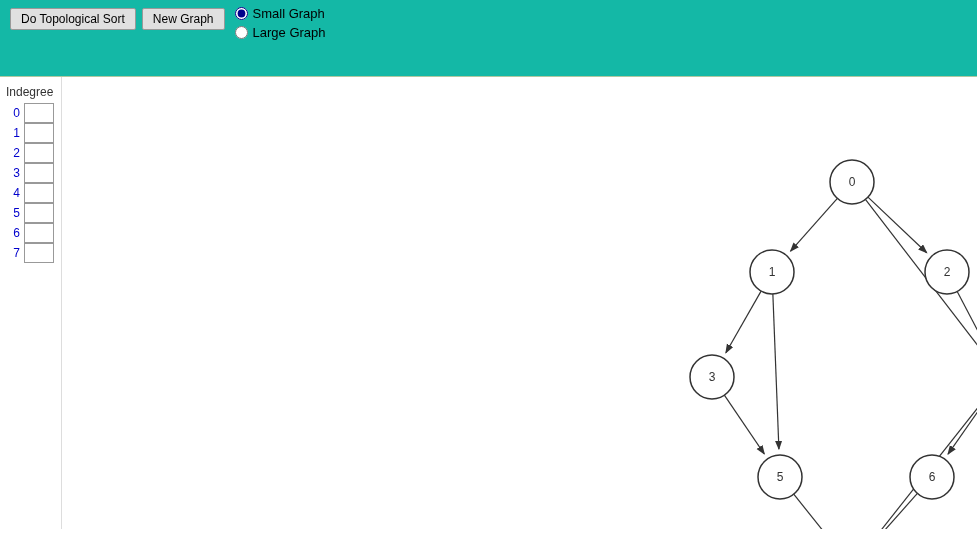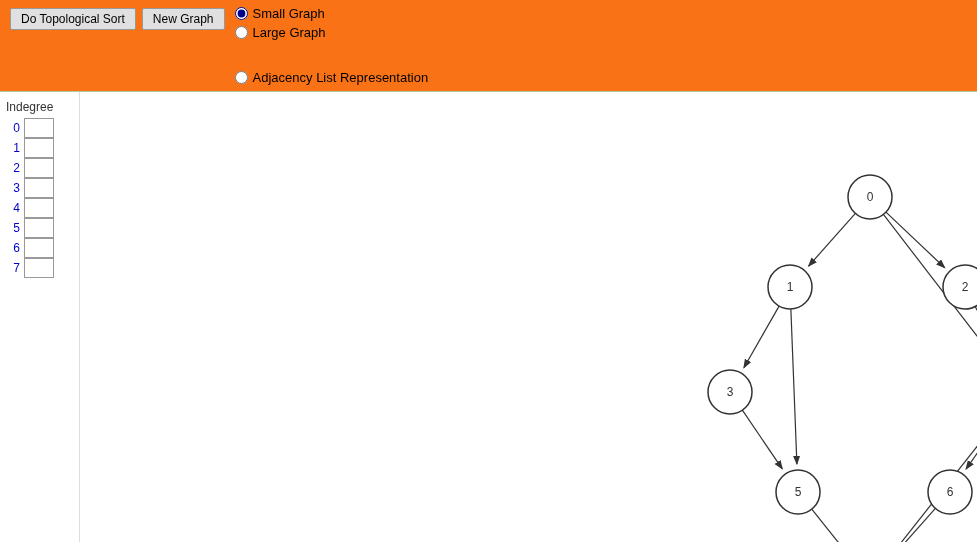--- a/index.html
+++ b/index.html
@@ -1,19 +1,19 @@
 <!DOCTYPE html>
 <html><head>
   <meta charset="utf-8">
   <style>
     * { box-sizing: border-box; margin: 0; padding: 0; }
     body { font-family: Arial, sans-serif; font-size: 13px; background: #fff; }
 
     #toolbar {
-      background: #f97316;
+      background: #14b8a6;
       border-bottom: 1px solid #b0c8a0;
       padding: 6px 10px;
       display: flex;
       align-items: flex-start;
       gap: 10px;
     }
 
     .toolbar-buttons {
       display: flex;
       gap: 6px;
@@ -54,21 +54,21 @@
       accent-color: #00008b;
       cursor: pointer;
     }
 
     #main-content {
       display: flex;
       height: calc(542px - 90px);
     }
 
     #indegree-panel {
-      width: 80px;
+      width: 62px;
       padding: 8px 6px;
       border-right: 1px solid #ddd;
     }
 
     .indegree-label {
       font-size: 12px;
       color: #333;
       margin-bottom: 4px;
     }
 
@@ -145,24 +145,20 @@
       <label class="radio-item">
         <input type="radio" name="graph-size" value="small" checked="" style="">
         <span>Small Graph</span>
       </label>
       <label class="radio-item">
         <input type="radio" name="graph-size" value="large" style="">
         <span>Large Graph</span>
       </label>
     </div>
     <div class="radio-col">
-      <label class="radio-item">
-        <input type="radio" name="representation" value="adjacency-list" style="">
-        <span>Adjacency List Representation</span>
-      </label>
     </div>
   </div>
 </div>
 
 <div id="main-content">
   <div id="indegree-panel">
     <div class="indegree-label">Indegree</div>
     <div class="indegree-table" id="indegree-table">
         <div class="indegree-row">
           <span class="indegree-num">0</span>

